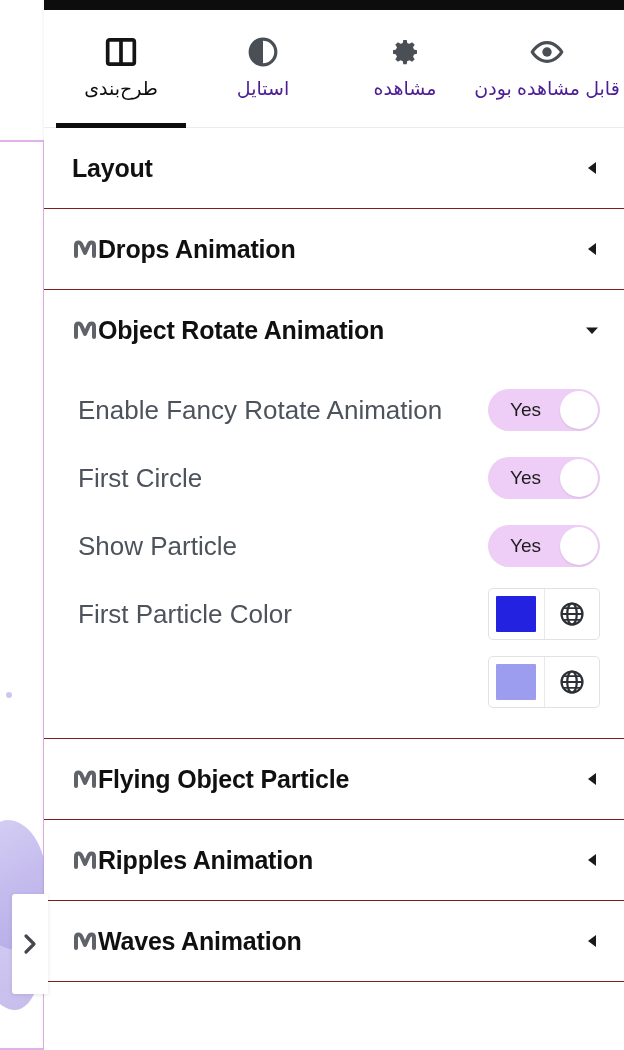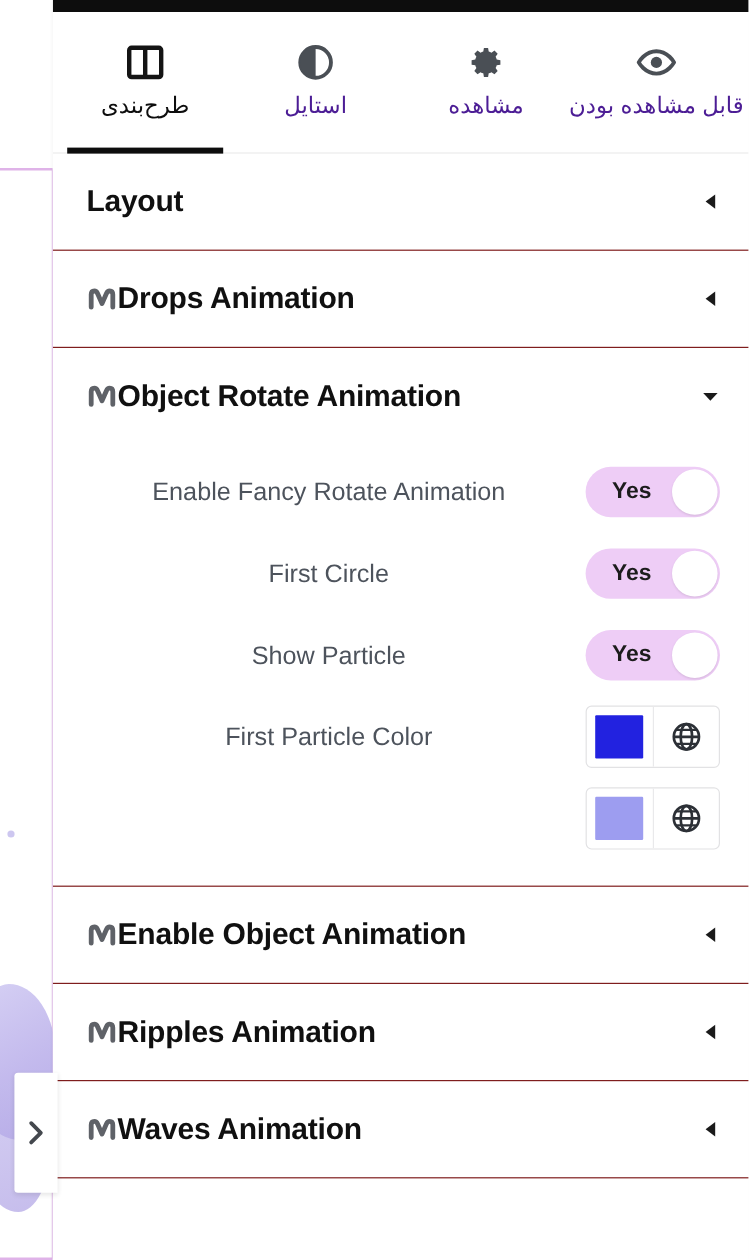--- a/index.html
+++ b/index.html
@@ -214,22 +214,22 @@
   .row {
     display: flex;
     flex-direction: row;
     align-items: center;
     padding: 0 24px 0 34px;
     min-height: 68px;
     gap: 18px;
   }
   .row-label {
     flex: 1 1 auto;
-    text-align: center;
-    font-size: 21px;
+    text-align: left;
+    font-size: 26px;
     line-height: 27px;
     color: #4d535c;
     direction: ltr;
     min-width: 0;
     word-break: normal;
   }
   .row-control {
     flex: 0 0 auto;
     display: flex;
     align-items: center;
@@ -249,21 +249,21 @@
     border: none;
     padding: 0;
   }
   .toggle-text {
     position: absolute;
     left: 22px;
     top: 0;
     height: 24px;
     line-height: 42px;
     font-size: 19px;
-    font-weight: 700;
+    font-weight: 400;
     color: #1c1c1c;
     font-family: "Liberation Sans", sans-serif;
   }
   .toggle-knob {
     position: absolute;
     right: 2px;
     top: 2px;
     width: 38px;
     height: 38px;
     border-radius: 50%;
@@ -501,21 +501,21 @@
       </div>
 
       <div class="section">
         <div class="section-header">
           <span class="chev">
             <svg width="14" height="16" viewBox="0 0 14 16" aria-hidden="true">
               <path d="M11 2 L3 8 L11 14 Z" fill="currentColor"></path>
             </svg>
           </span>
           <span class="section-title-wrap">
-            <span class="section-title">Enable Object Animation</span>
+            <span class="section-title">Flying Object Particle</span>
             <span class="pro-badge">
               <svg width="26" height="26" viewBox="0 0 26 26" aria-hidden="true">
                 <path d="M4 20 L4 9.5 Q4 6.5 6.6 6.5 Q8.4 6.5 9.4 8.8 L13 17 L16.6 8.8
                          Q17.6 6.5 19.4 6.5 Q22 6.5 22 9.5 L22 20" fill="none" stroke="#5f6268" stroke-width="4" stroke-linecap="round" stroke-linejoin="round"></path>
               </svg>
             </span>
           </span>
         </div>
       </div>
 

